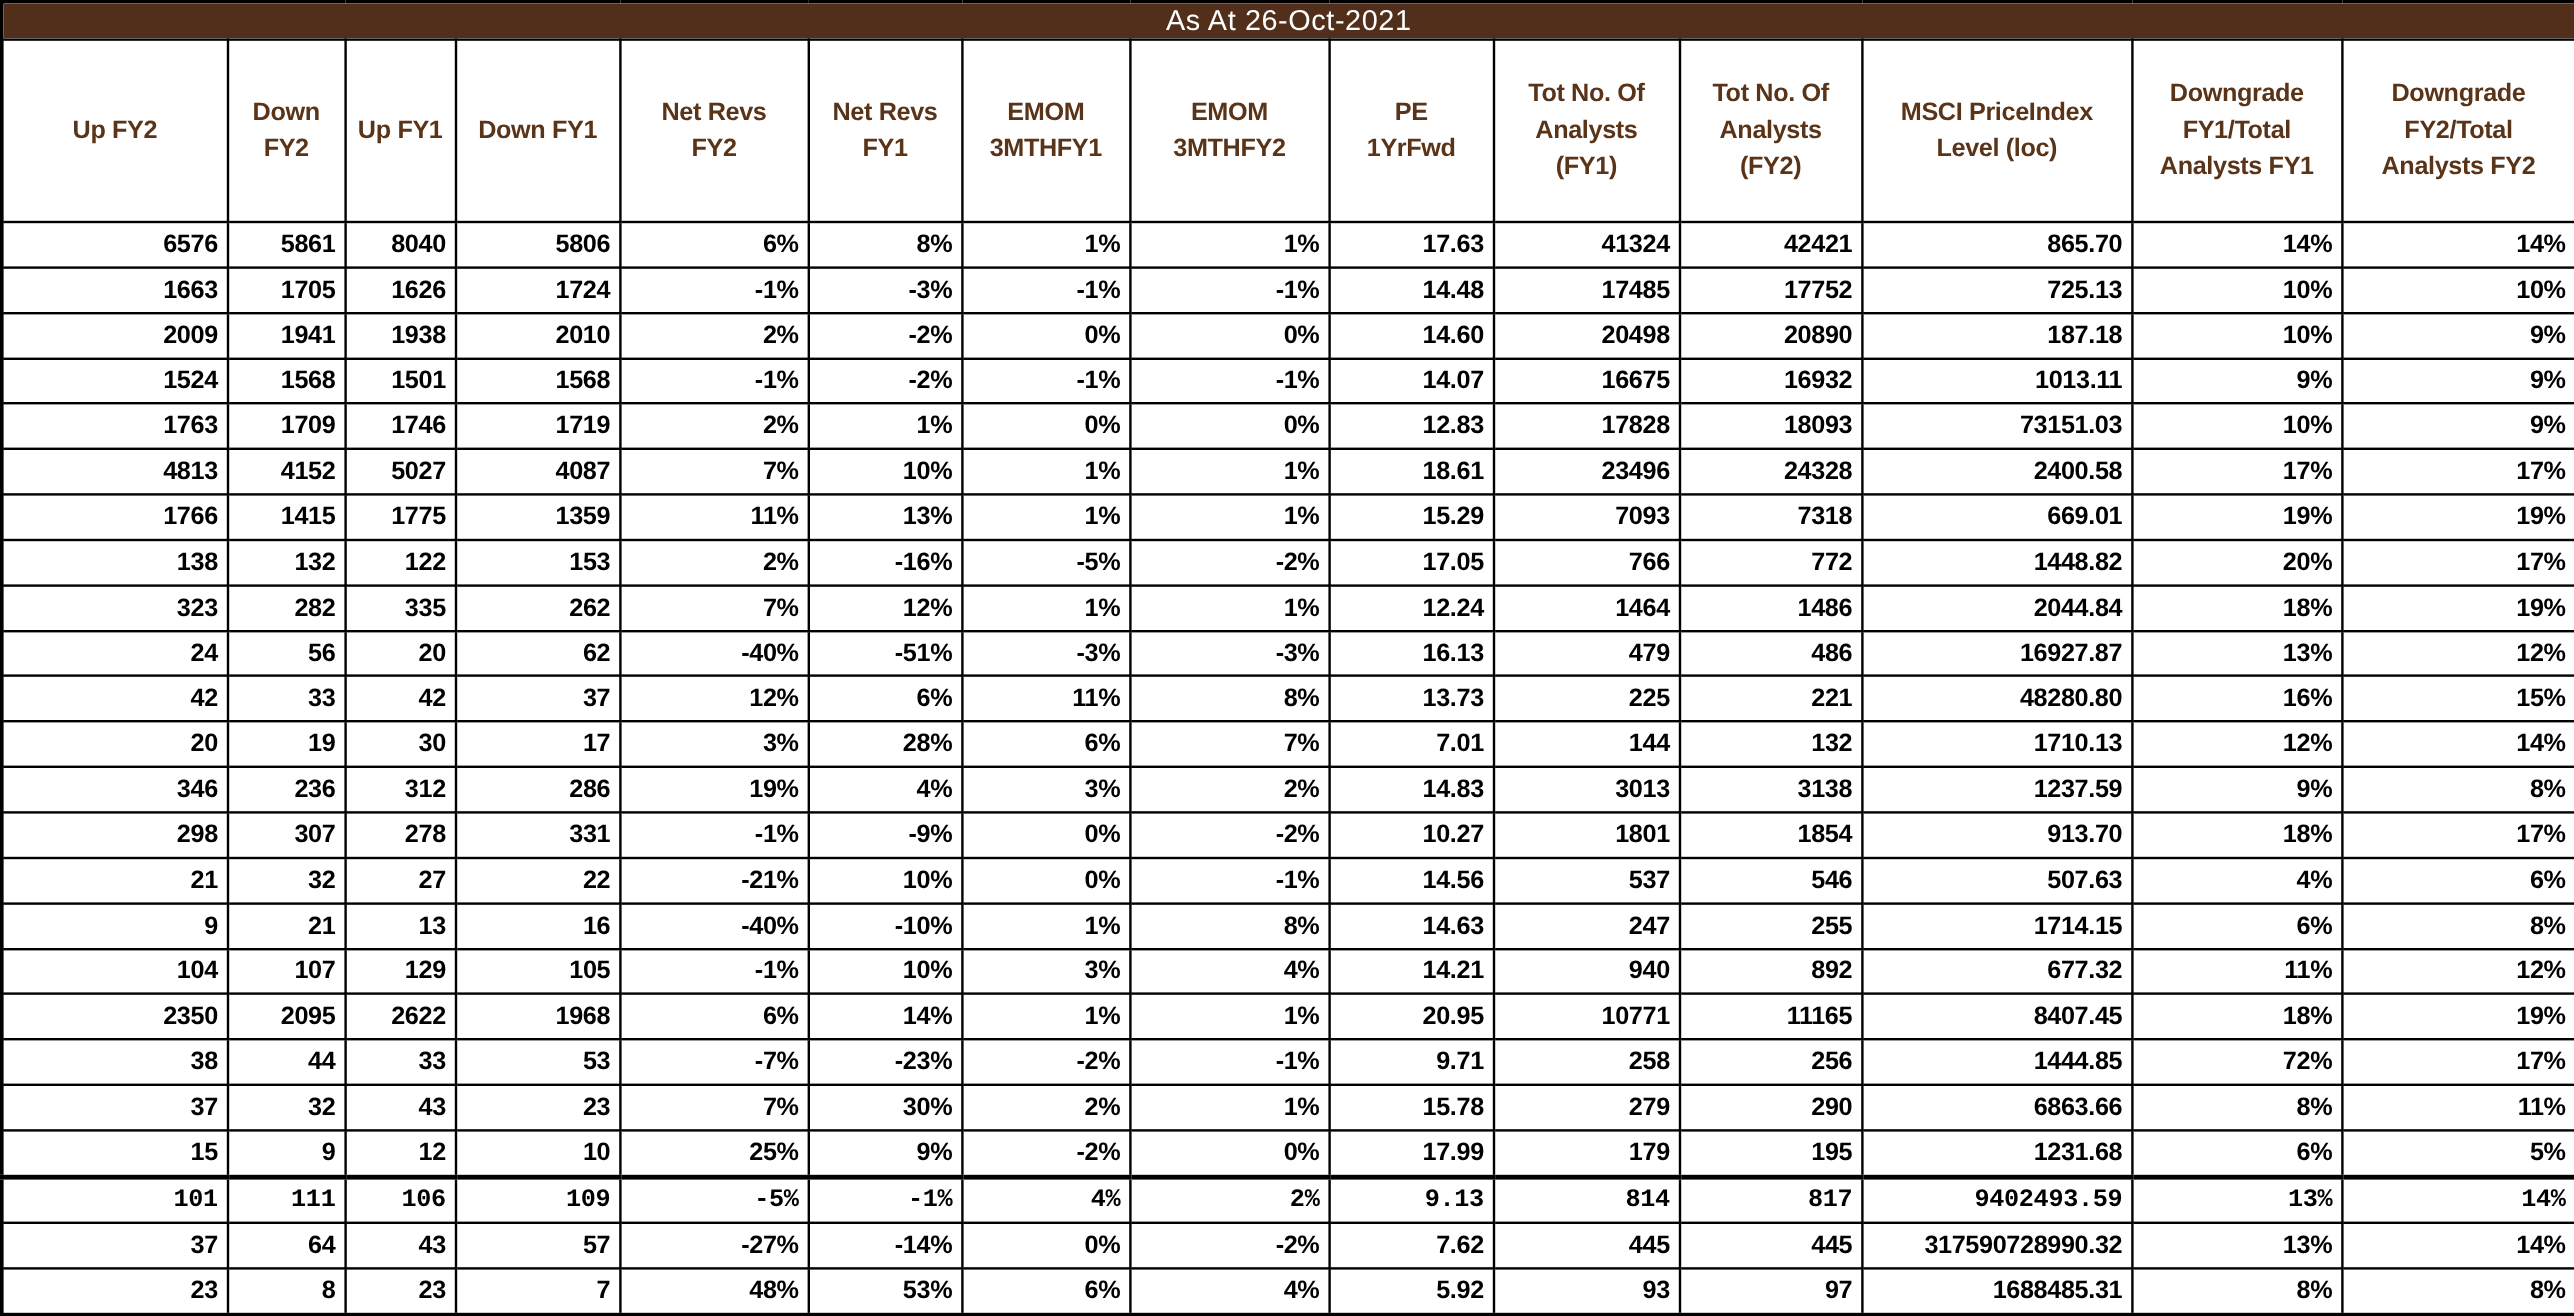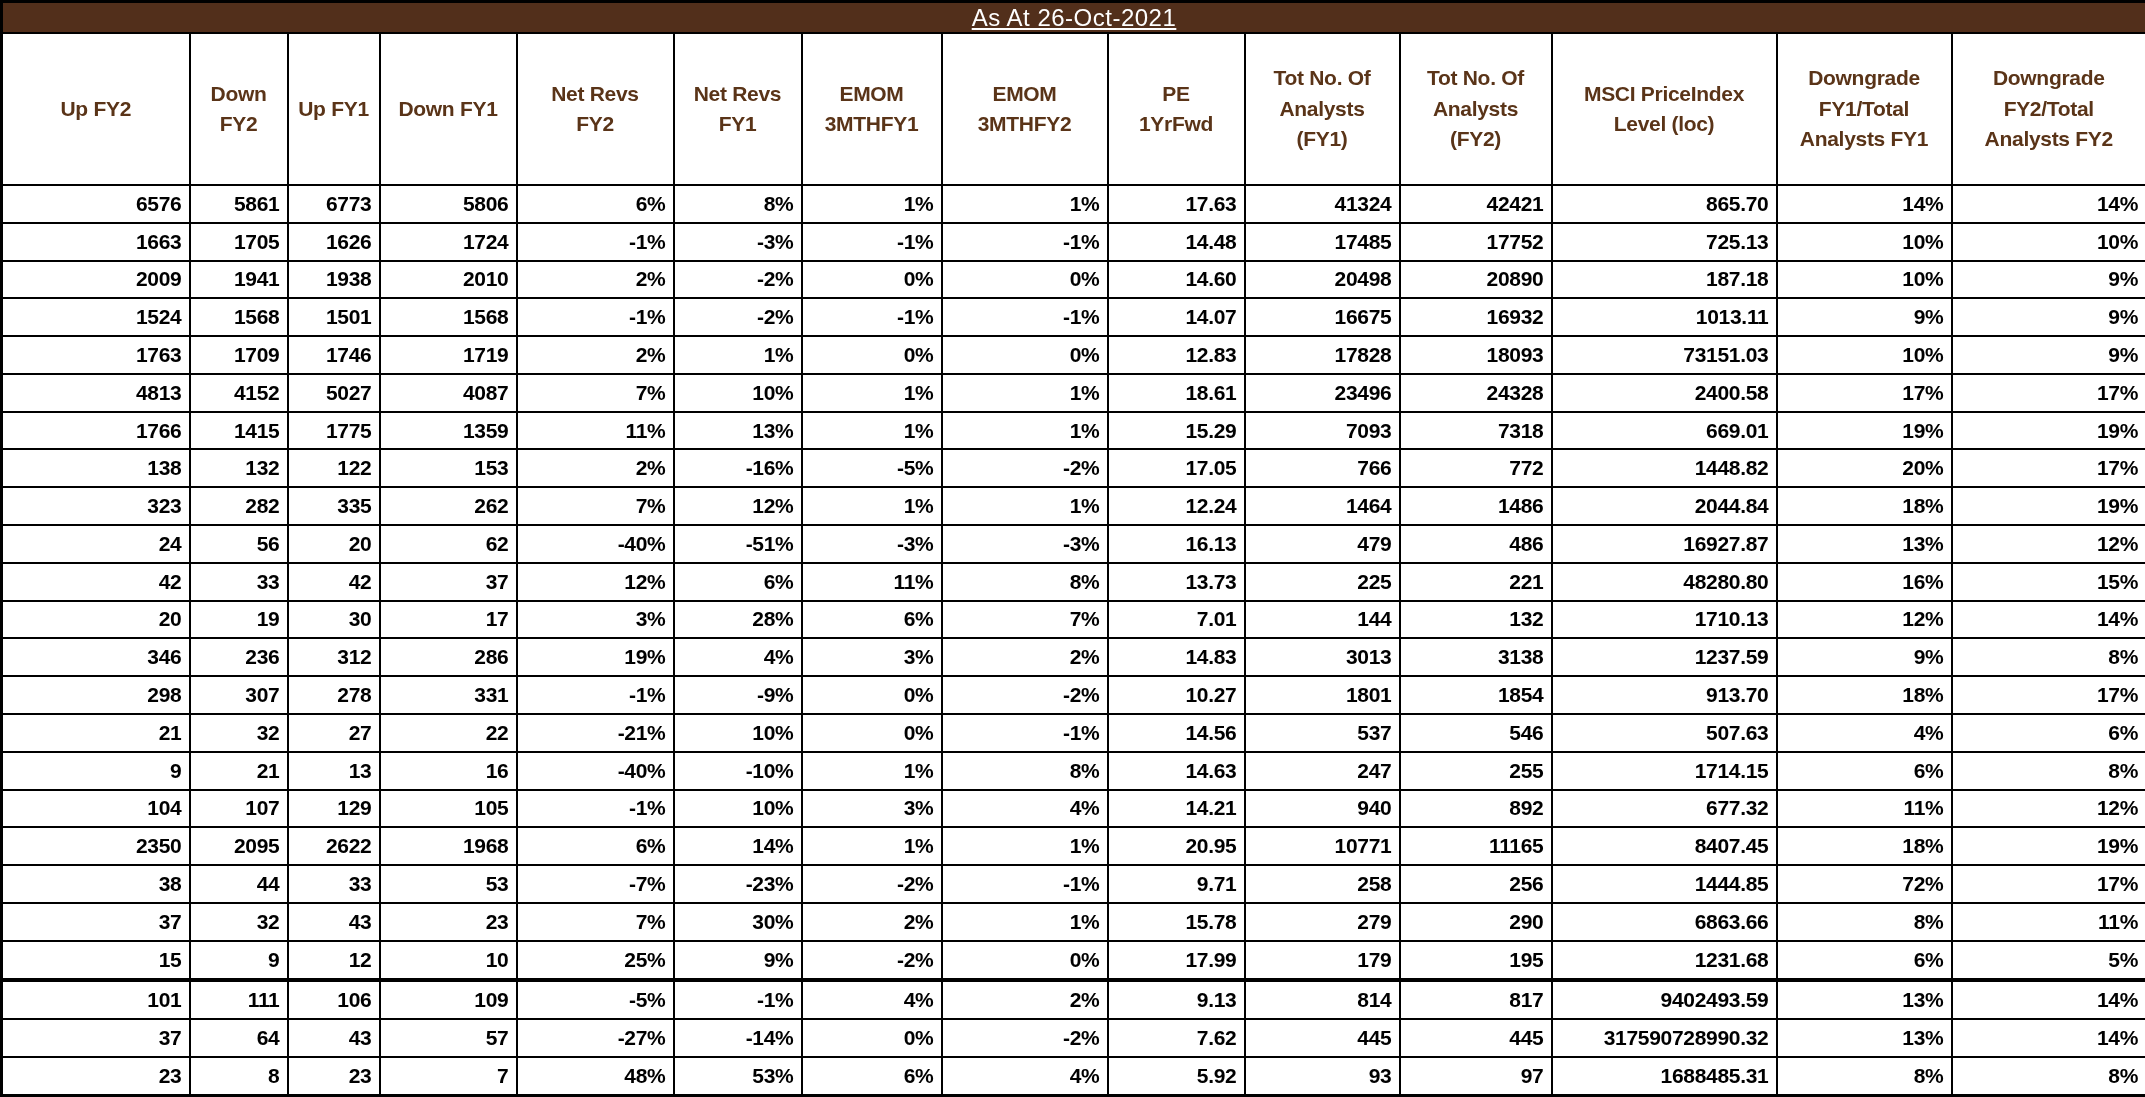--- a/index.html
+++ b/index.html
@@ -26,21 +26,20 @@
   }
   tr.title-row th {
     background: #522F1B;
     color: #ffffff;
     font-size: 24px;
     font-weight: normal;
     text-align: center;
     height: 29px;
     padding: 0;
     letter-spacing: 0.5px;
-    text-decoration: underline;
   }
   tr.header-row th {
     background: #ffffff;
     color: #5A3418;
     font-size: 21px;
     font-weight: bold;
     text-align: center;
     vertical-align: middle;
     height: 150px;
     white-space: pre-line;
@@ -54,20 +53,21 @@
     font-size: 21px;
     font-weight: bold;
     text-align: right;
     vertical-align: middle;
     padding: 0 7px 0 0;
     letter-spacing: -0.3px;
     white-space: nowrap;
   }
   tbody tr.thick-top td {
     border-top: 4px solid #000;
+    font-family: Liberation Mono, monospace;
   }
 </style>
 </head>
 <body>
 
 <table class="report">
   <colgroup>
     <col style="width:188px">
       <col style="width:98px">
       <col style="width:92px">
@@ -116,21 +116,21 @@
 Analysts FY1</th>
         <th>Downgrade
 FY2/Total
 Analysts FY2</th>
       </tr>
   </thead>
   <tbody id="table-body">
       <tr>
         <td>6576</td>
         <td>5861</td>
-        <td>6773</td>
+        <td>8040</td>
         <td>5806</td>
         <td>6%</td>
         <td>8%</td>
         <td>1%</td>
         <td>1%</td>
         <td>17.63</td>
         <td>41324</td>
         <td>42421</td>
         <td>865.70</td>
         <td>14%</td>

